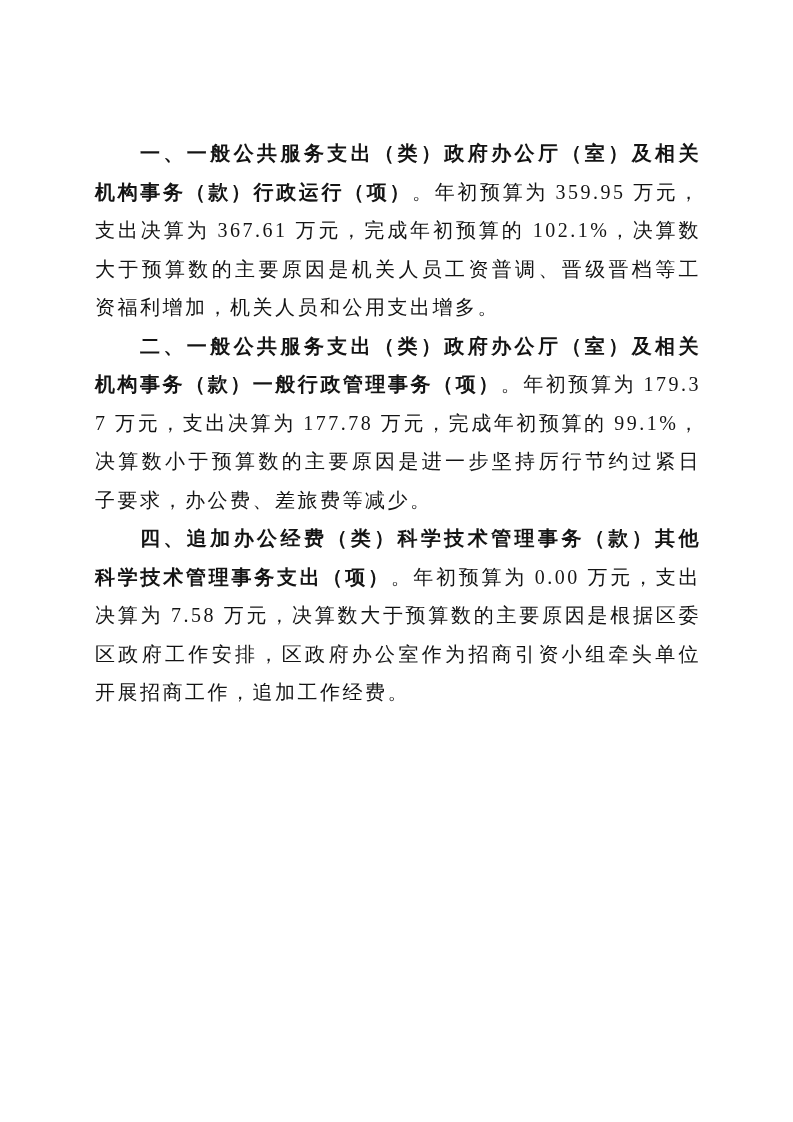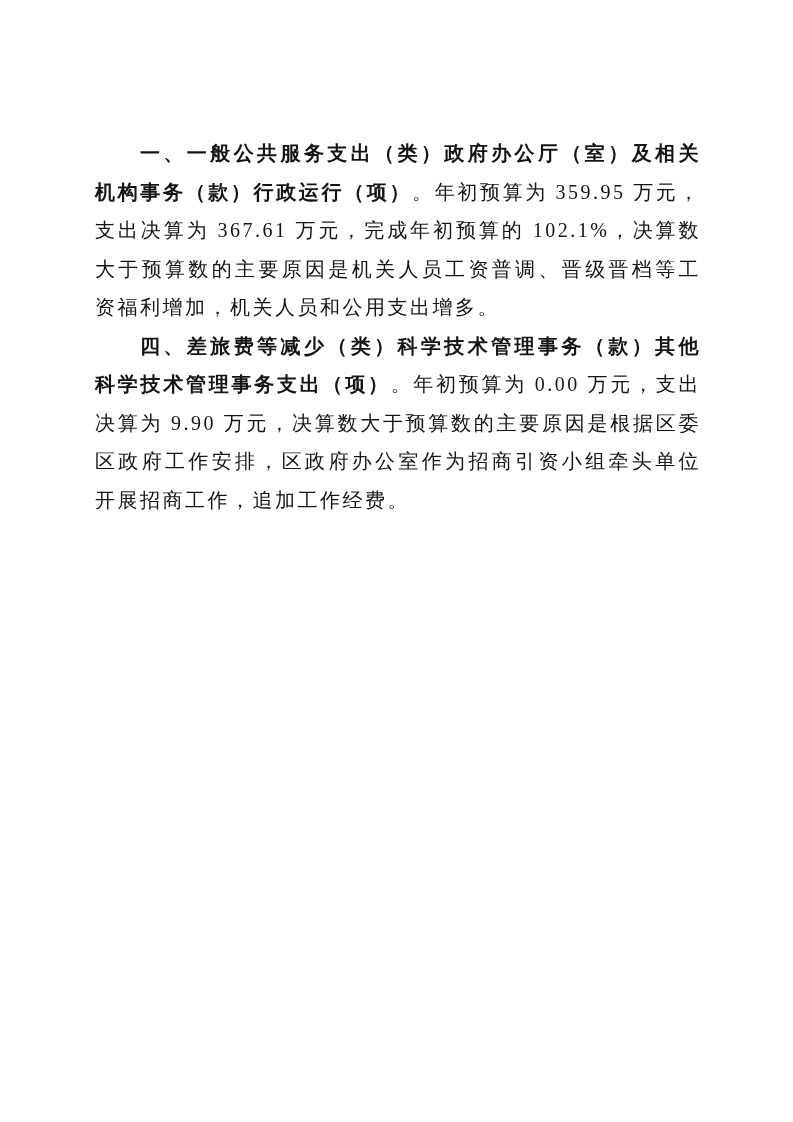--- a/index.html
+++ b/index.html
@@ -40,19 +40,20 @@
   }
 </style>
 </head>
 <body>
 
 <div class="page">
   <div class="content">
 
     <p class="para"><span class="head">一、一般公共服务支出（类）政府办公厅（室）及相关机构事务（款）行政运行（项）</span><span class="body">。年初预算为 359.95 万元，支出决算为 367.61 万元，完成年初预算的 102.1%，决算数大于预算数的主要原因是机关人员工资普调、晋级晋档等工资福利增加，机关人员和公用支出增多。</span></p>
 
+    <p class="para"><span class="head">二、一般公共服务支出（类）政府办公厅（室）及相关机构事务（款）一般行政管理事务（项）</span><span class="body">。年初预算为 179.37 万元，支出决算为 177.78 万元，完成年初预算的 99.1%，决算数小于预算数的主要原因是进一步坚持厉行节约过紧日子要求，办公费、差旅费等减少。</span></p>
 
 
-    <p class="para"><span class="head">四、差旅费等减少（类）科学技术管理事务（款）其他科学技术管理事务支出（项）</span><span class="body">。年初预算为 0.00 万元，支出决算为 9.90 万元，决算数大于预算数的主要原因是根据区委区政府工作安排，区政府办公室作为招商引资小组牵头单位开展招商工作，追加工作经费。</span></p>
+    <p class="para"><span class="head">四、追加办公经费（类）科学技术管理事务（款）其他科学技术管理事务支出（项）</span><span class="body">。年初预算为 0.00 万元，支出决算为 7.58 万元，决算数大于预算数的主要原因是根据区委区政府工作安排，区政府办公室作为招商引资小组牵头单位开展招商工作，追加工作经费。</span></p>
 
 
   </div>
 </div>
 
 </body></html>

